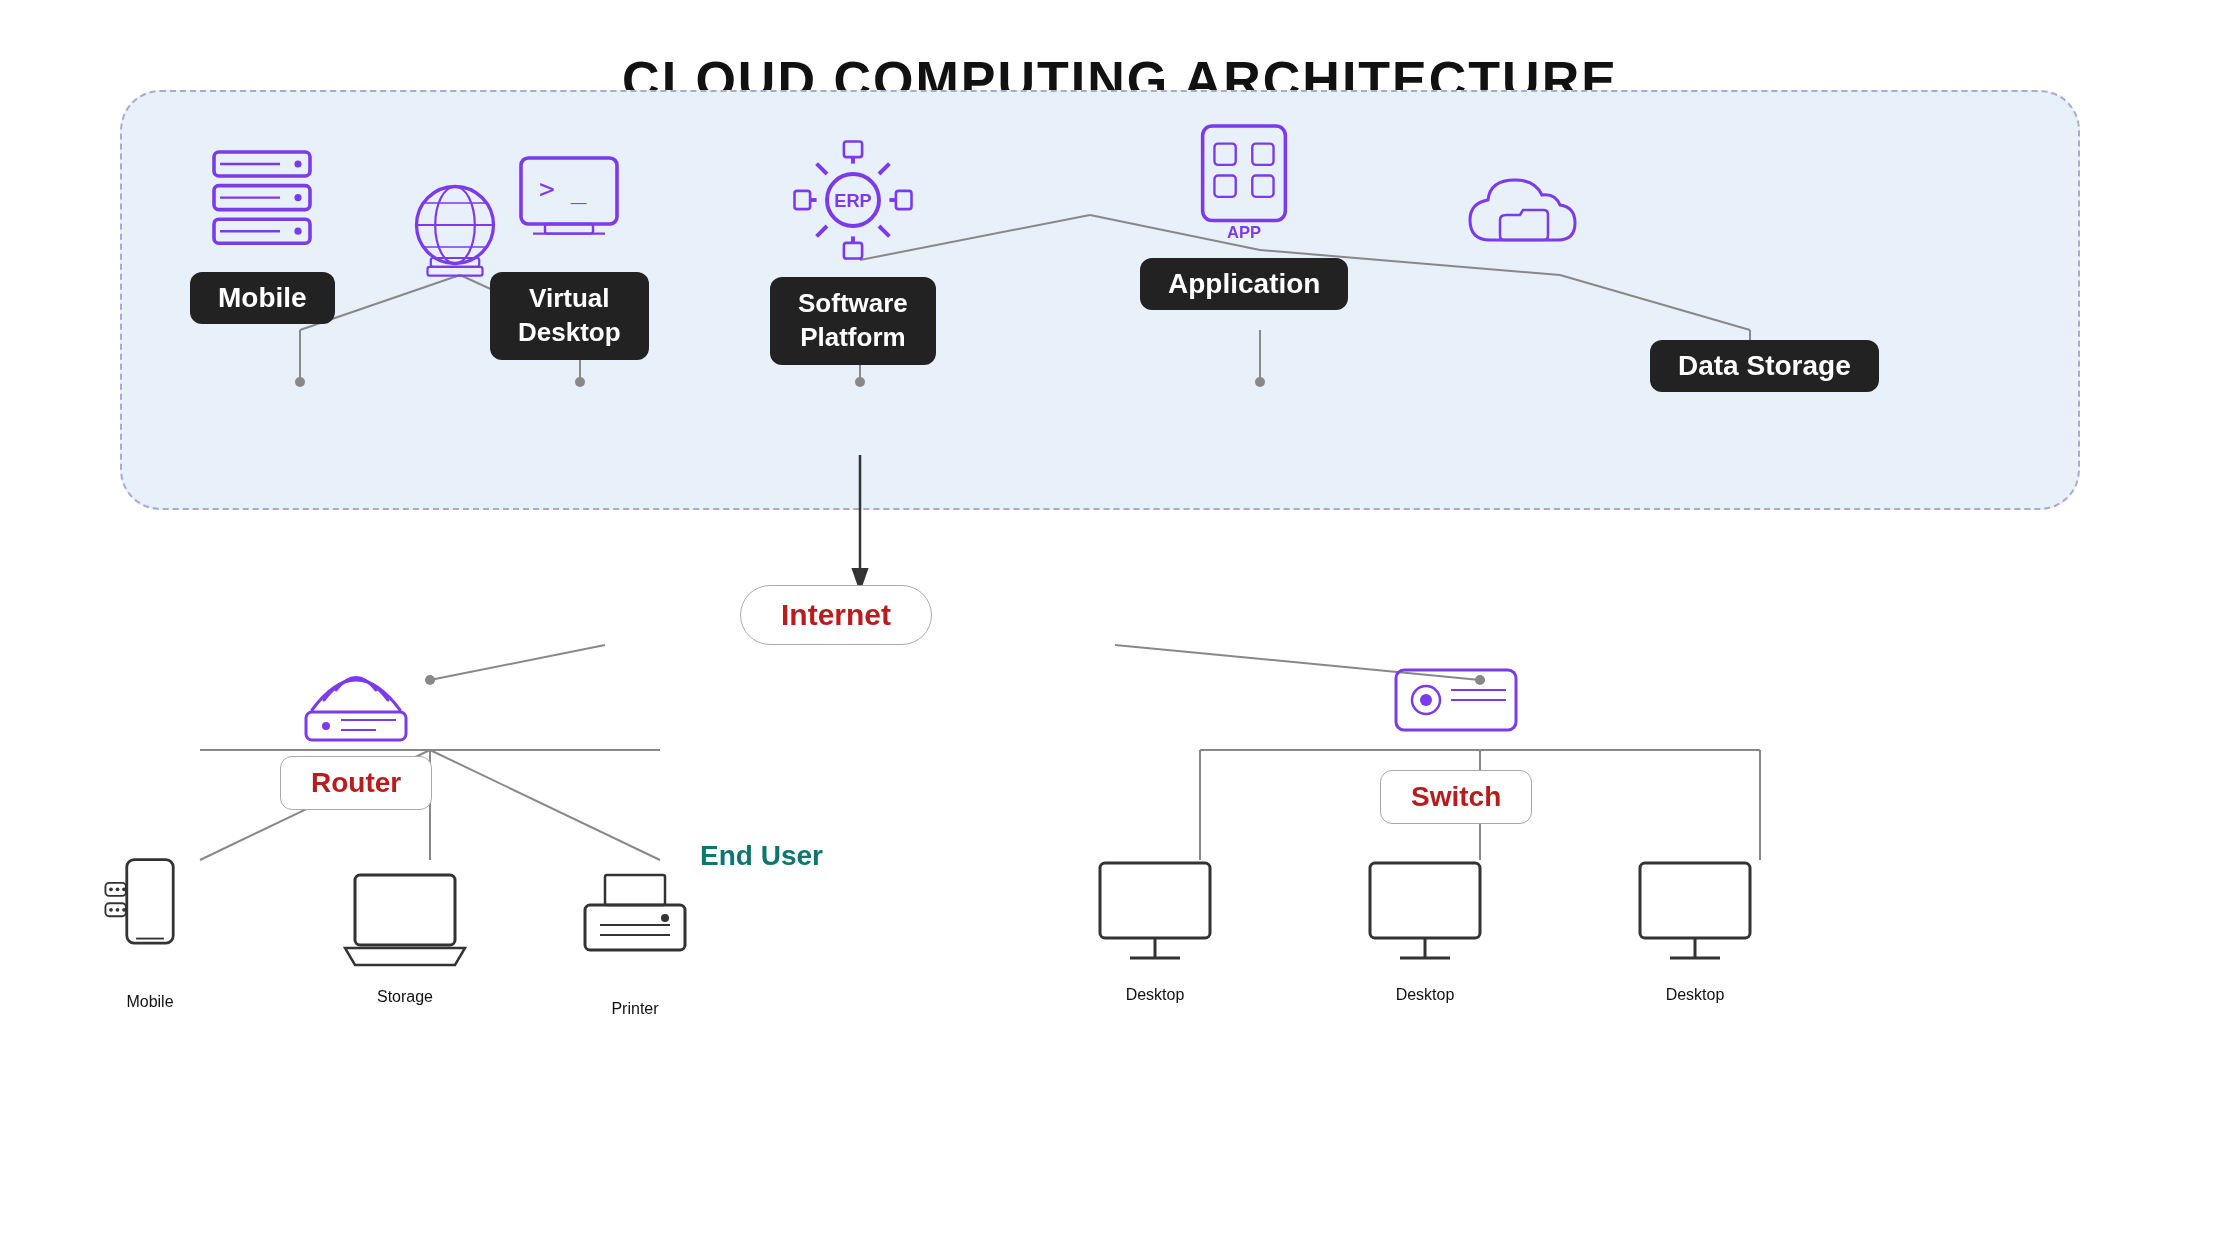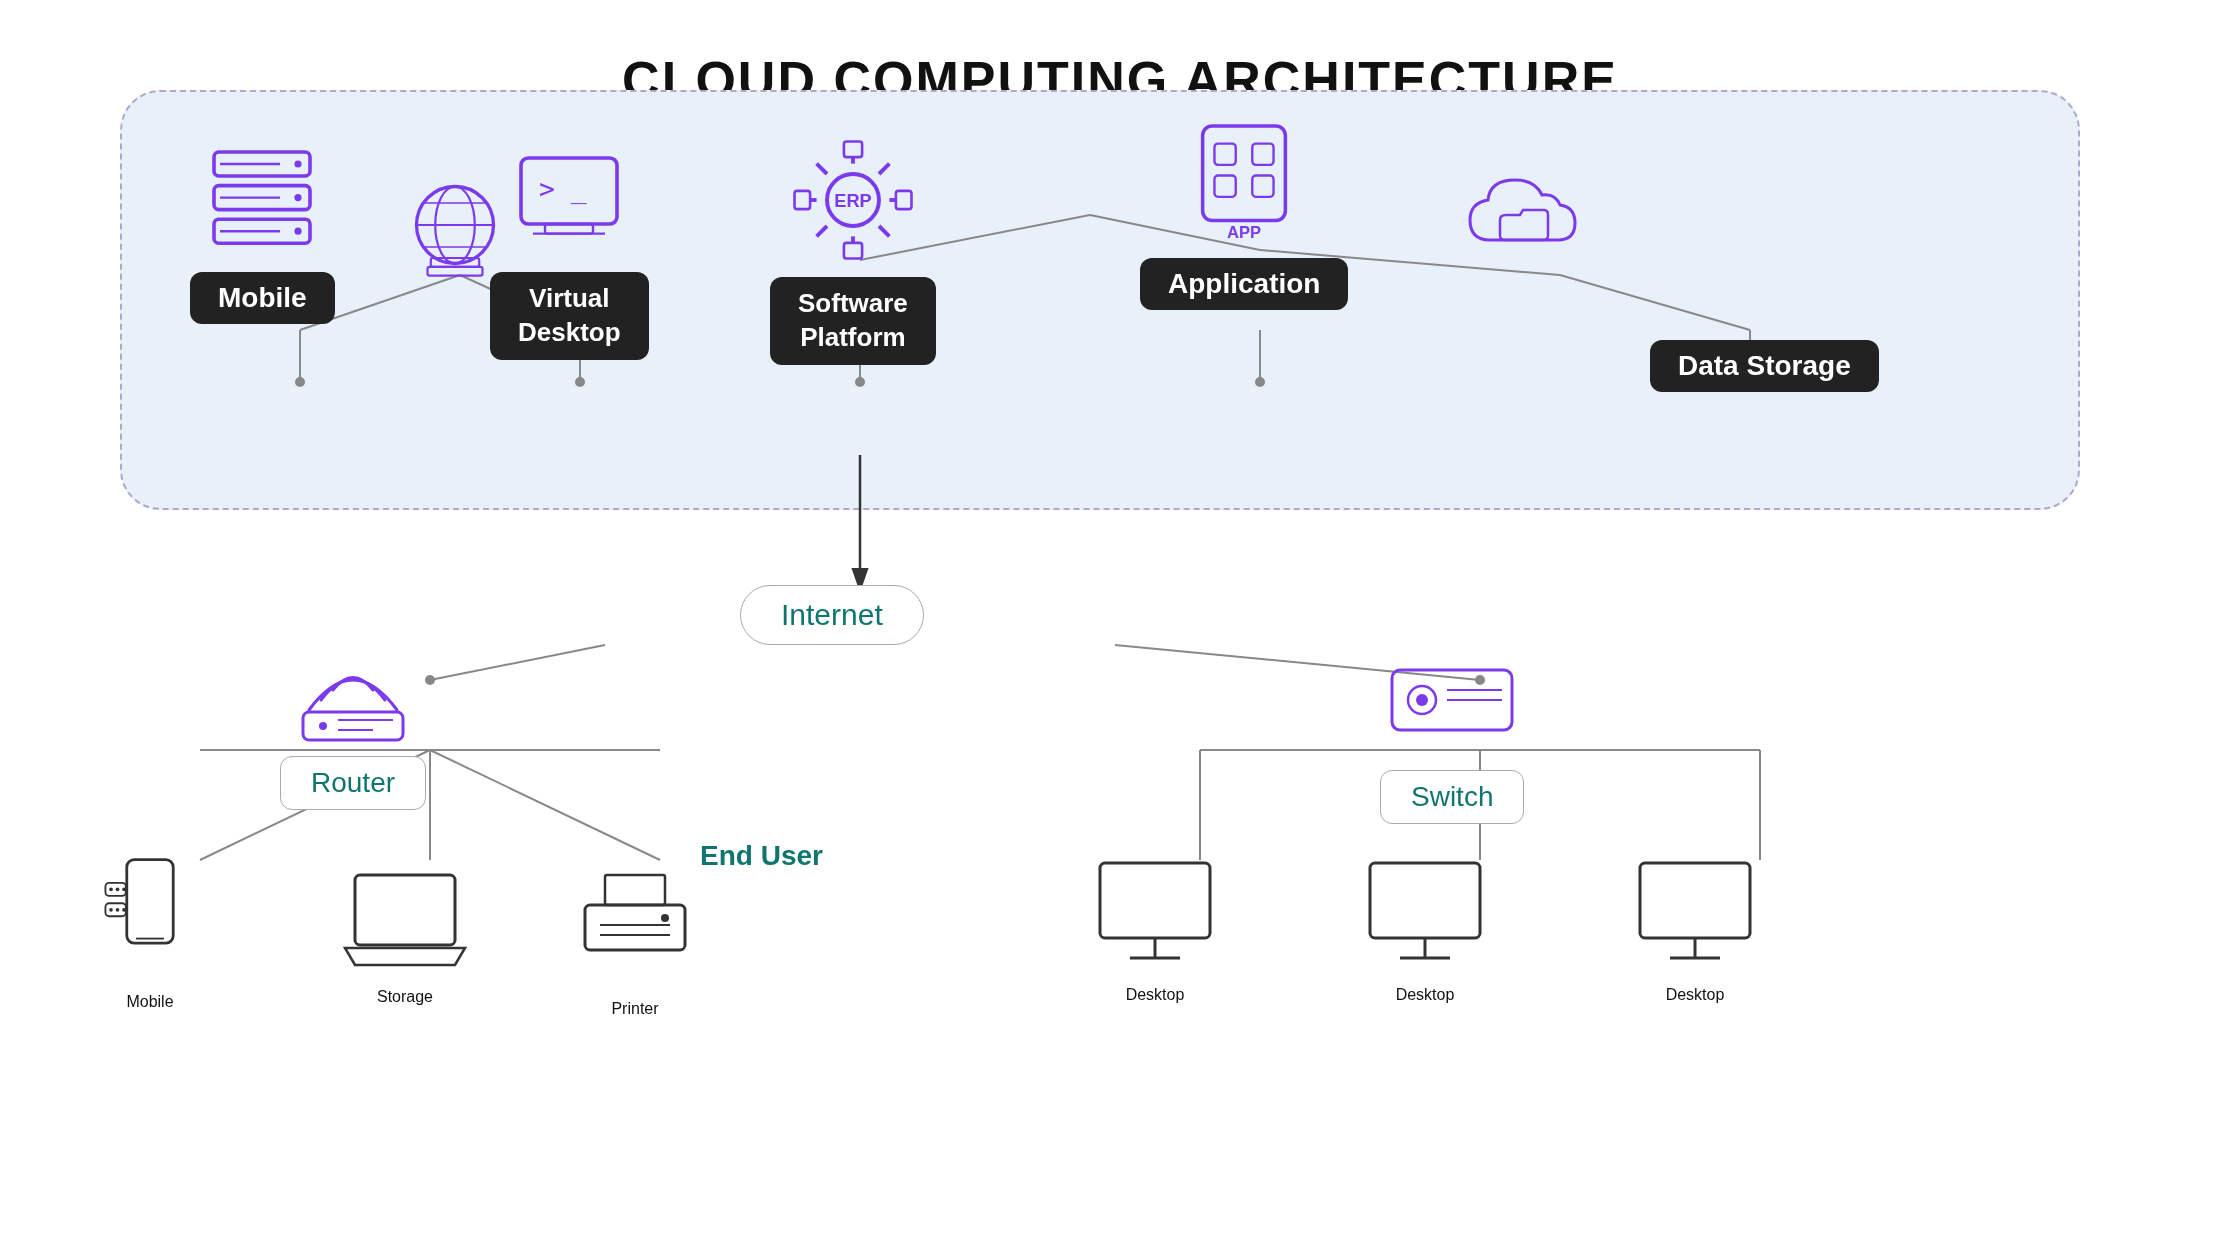--- a/index.html
+++ b/index.html
@@ -51,25 +51,25 @@
       font-weight: 600;
       padding: 10px 28px;
       white-space: nowrap;
     }
 
     .badge-outline {
       display: inline-flex;
       align-items: center;
       justify-content: center;
       background: #fff;
-      color: #0f766e;
+      color: #b91c1c;
       border: 1.5px solid #aaa;
       border-radius: 12px;
       font-size: 28px;
-      font-weight: 400;
+      font-weight: 700;
       padding: 10px 28px;
       white-space: nowrap;
     }
 
     .label-center {
       text-align: center;
       font-size: 16px;
       color: #111;
       margin-top: 8px;
       font-weight: 500;

